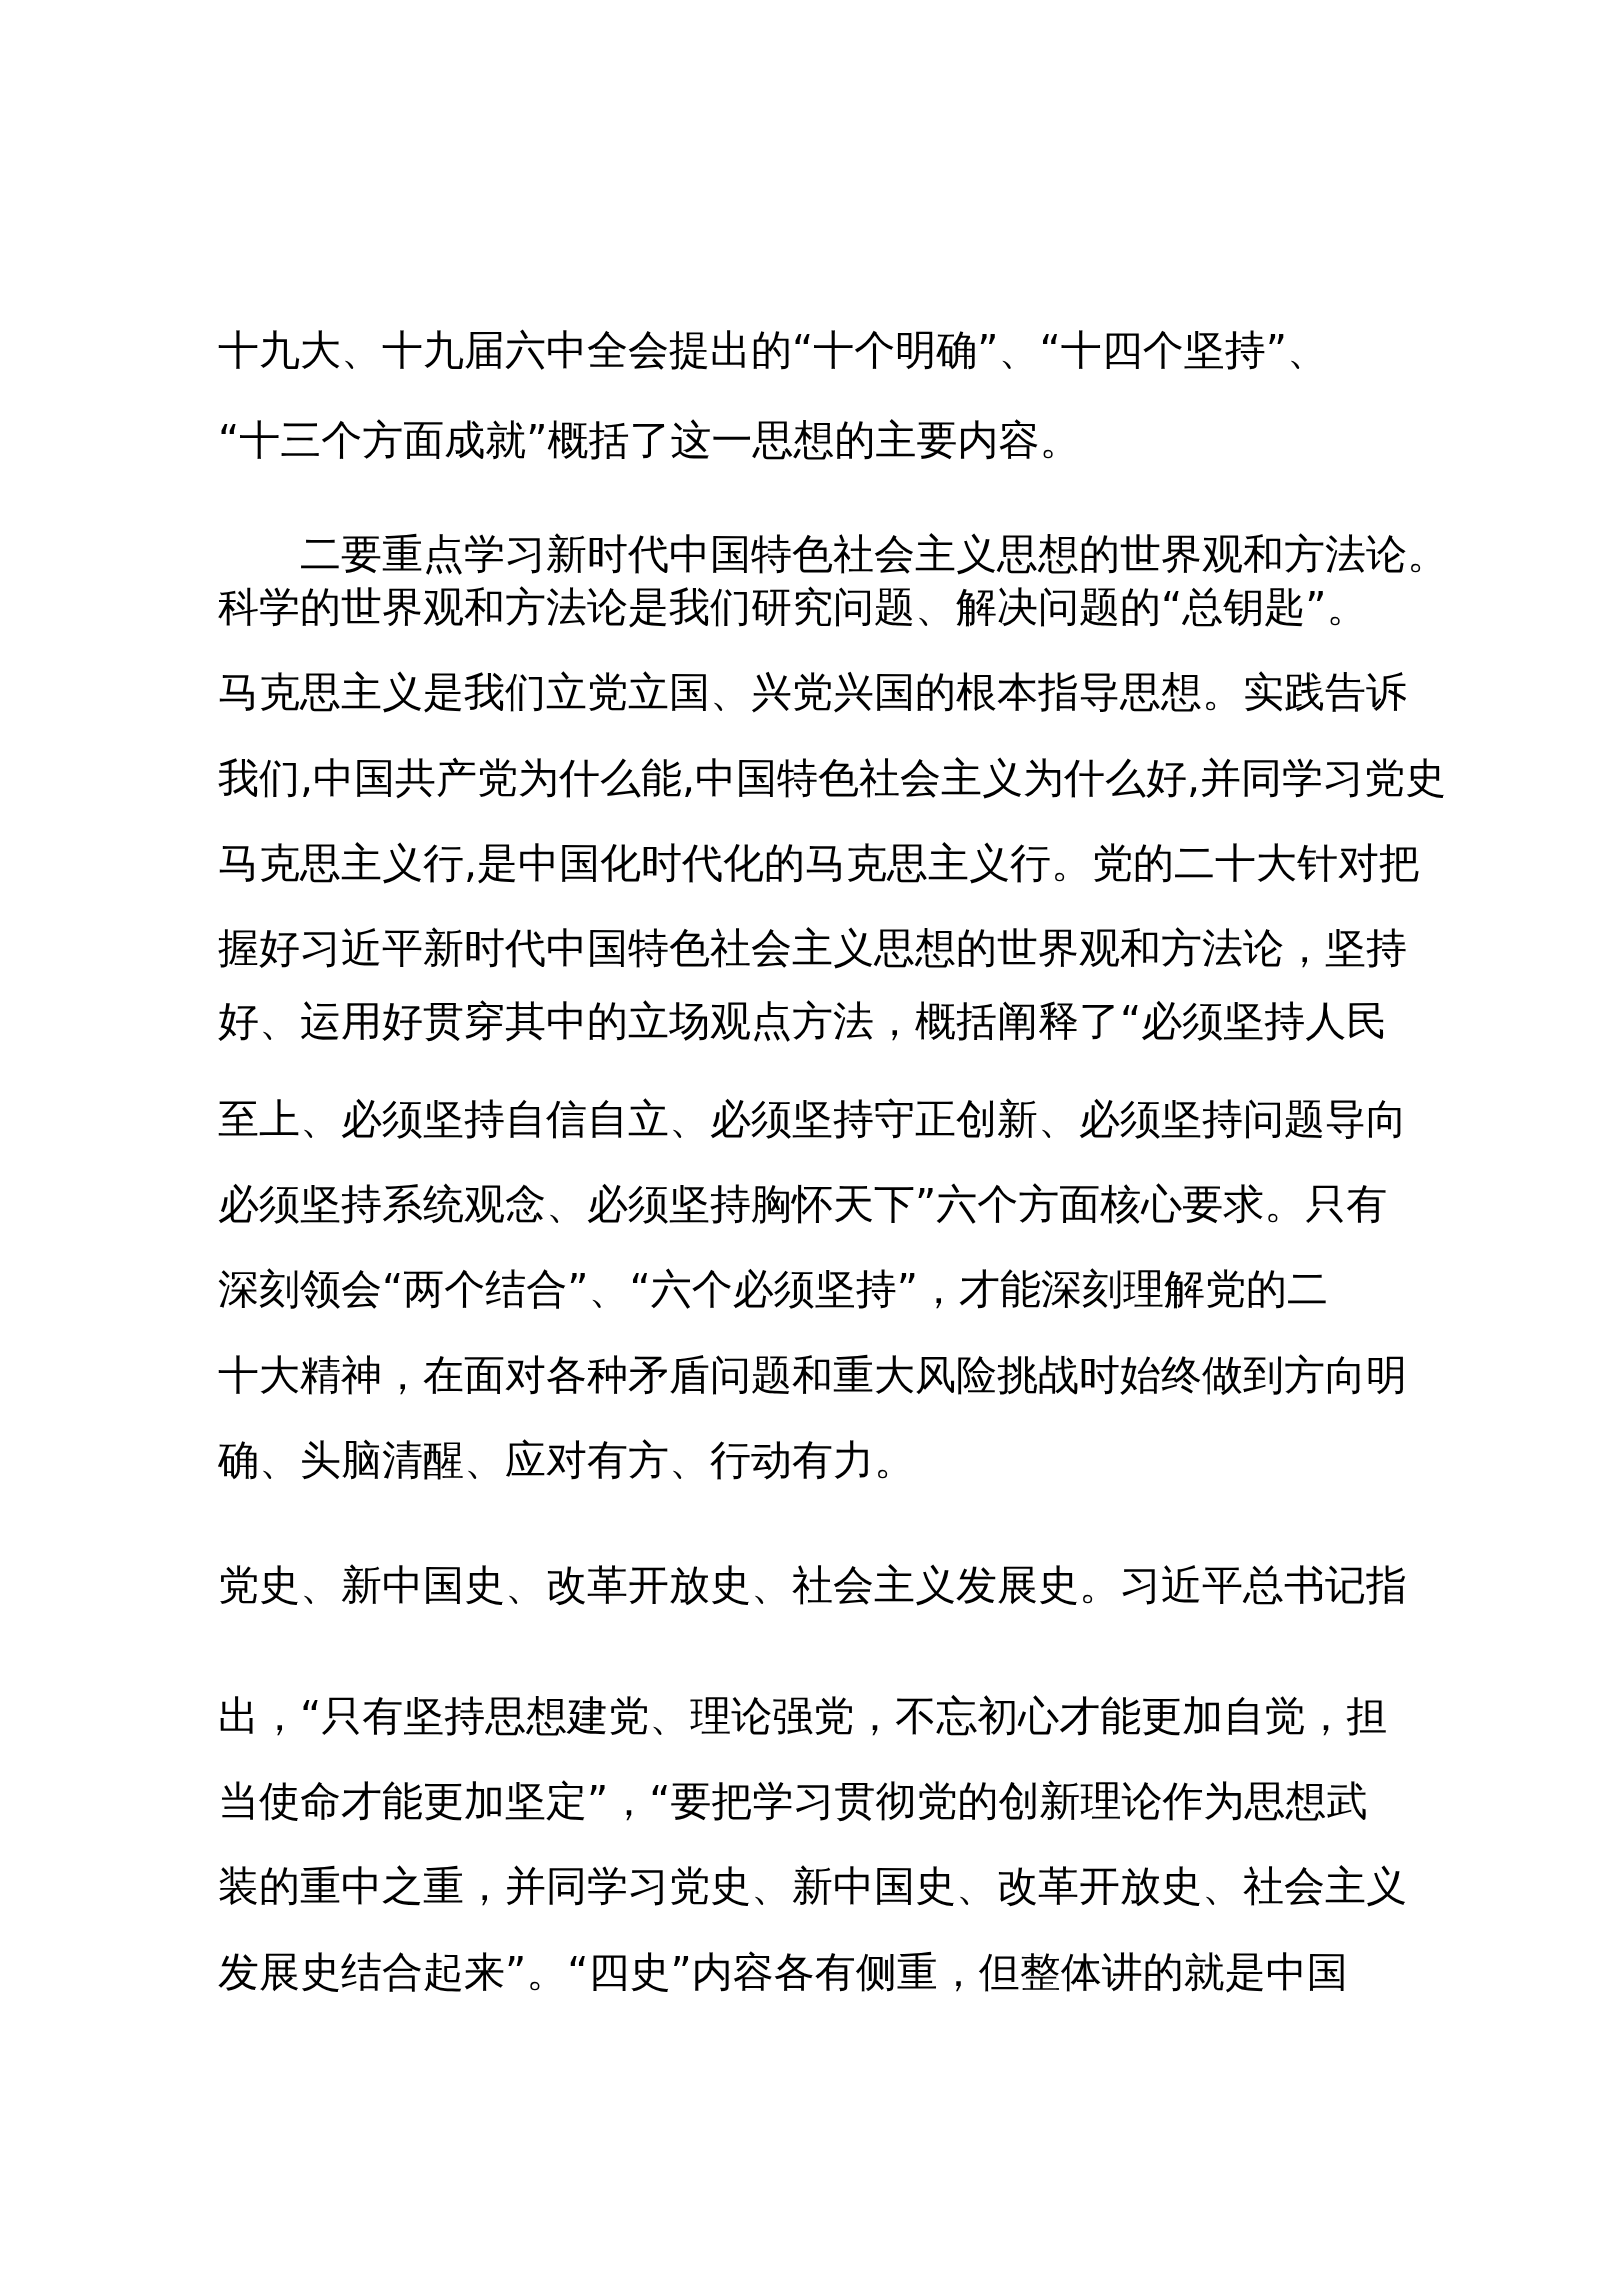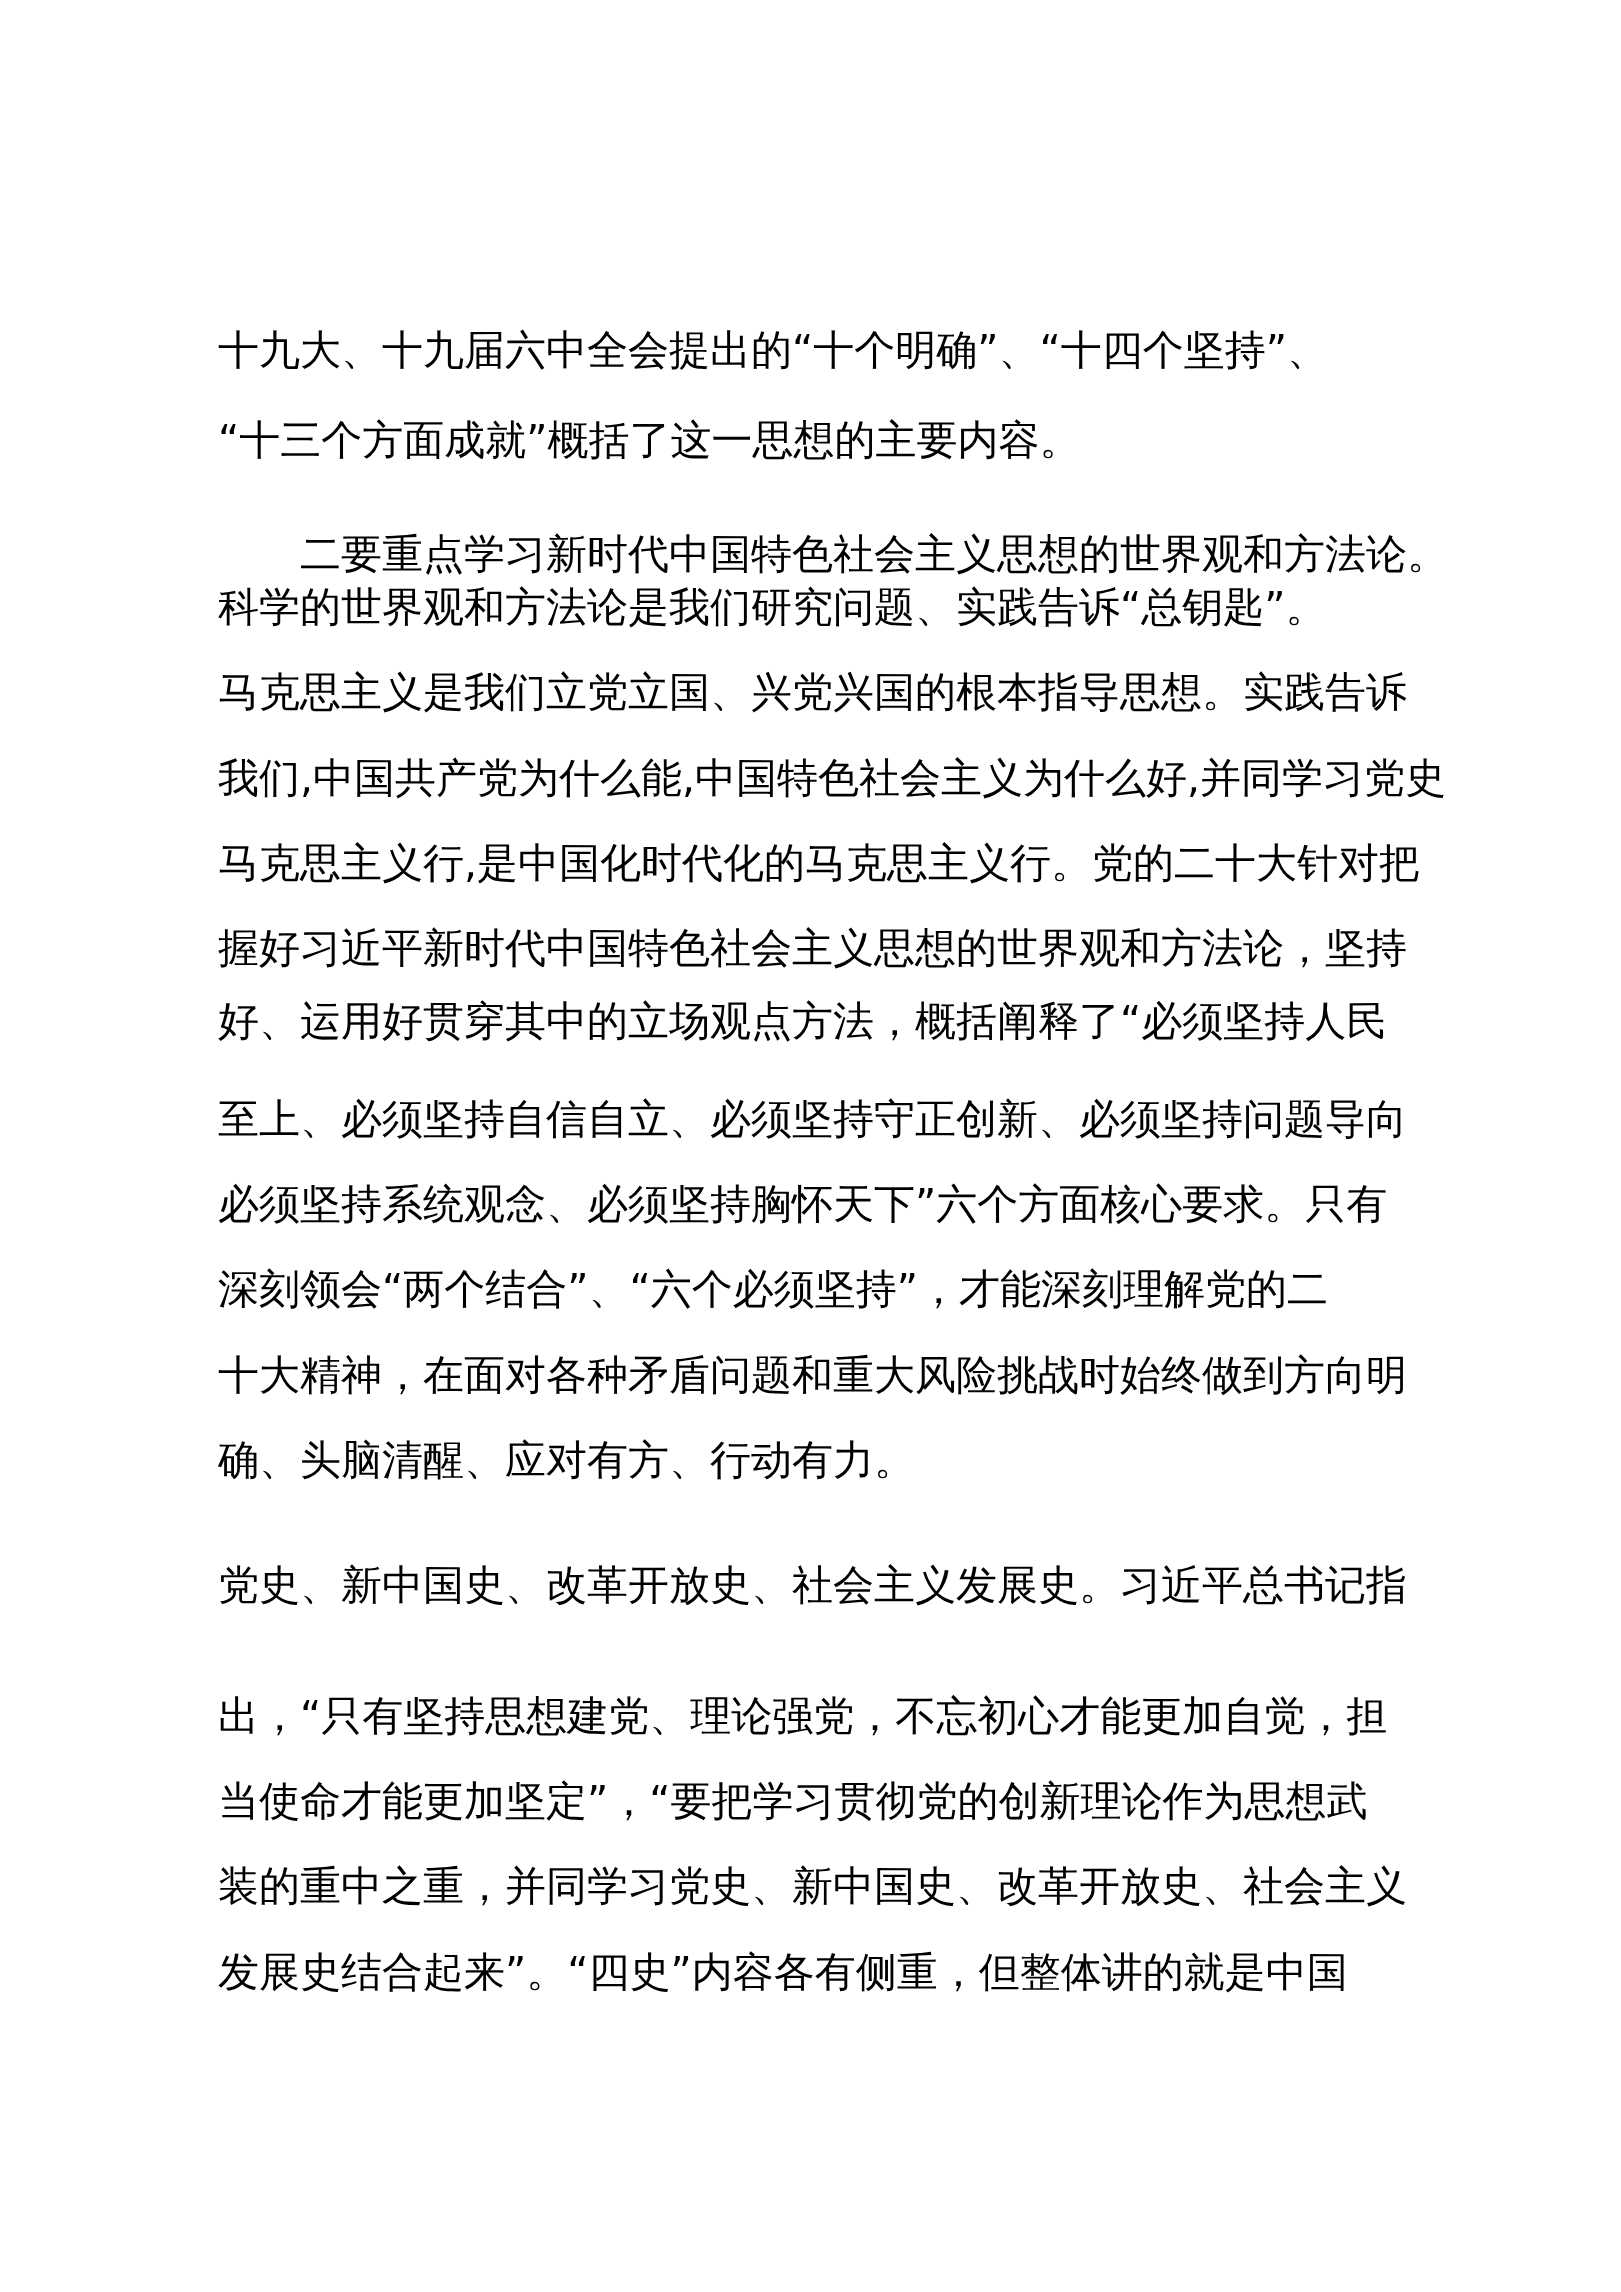--- a/index.html
+++ b/index.html
@@ -36,21 +36,21 @@
       left: 300px;
     }
   </style>
 </head>
 <body>
 
 <div class="page">
   <div class="line" style="top:325px;">十九大、十九届六中全会提出的“十个明确”、“十四个坚持”、</div>
   <div class="line" style="top:415px;">“十三个方面成就”概括了这一思想的主要内容。</div>
   <div class="line indent" style="top:497px;margin-top:32px;">二要重点学习新时代中国特色社会主义思想的世界观和方法论。</div>
-  <div class="line" style="top:582px;">科学的世界观和方法论是我们研究问题、实践告诉“总钥匙”。</div>
+  <div class="line" style="top:582px;">科学的世界观和方法论是我们研究问题、解决问题的“总钥匙”。</div>
   <div class="line" style="top:667px;">马克思主义是我们立党立国、兴党兴国的根本指导思想。实践告诉</div>
   <div class="line" style="top:753px;">我们,中国共产党为什么能,中国特色社会主义为什么好,并同学习党史</div>
   <div class="line" style="top:838px;">马克思主义行,是中国化时代化的马克思主义行。党的二十大针对把</div>
   <div class="line" style="top:923px;">握好习近平新时代中国特色社会主义思想的世界观和方法论，坚持</div>
   <div class="line" style="top:996px;">好、运用好贯穿其中的立场观点方法，概括阐释了“必须坚持人民</div>
   <div class="line" style="top:1094px;">至上、必须坚持自信自立、必须坚持守正创新、必须坚持问题导向</div>
   <div class="line" style="top:1179px;">必须坚持系统观念、必须坚持胸怀天下”六个方面核心要求。只有</div>
   <div class="line" style="top:1264px;">深刻领会“两个结合”、“六个必须坚持”，才能深刻理解党的二</div>
   <div class="line" style="top:1350px;">十大精神，在面对各种矛盾问题和重大风险挑战时始终做到方向明</div>
   <div class="line" style="top:1435px;">确、头脑清醒、应对有方、行动有力。</div>

